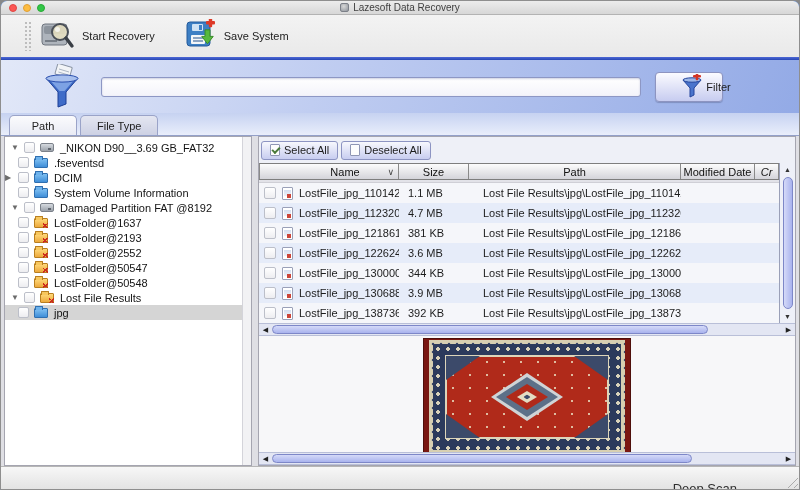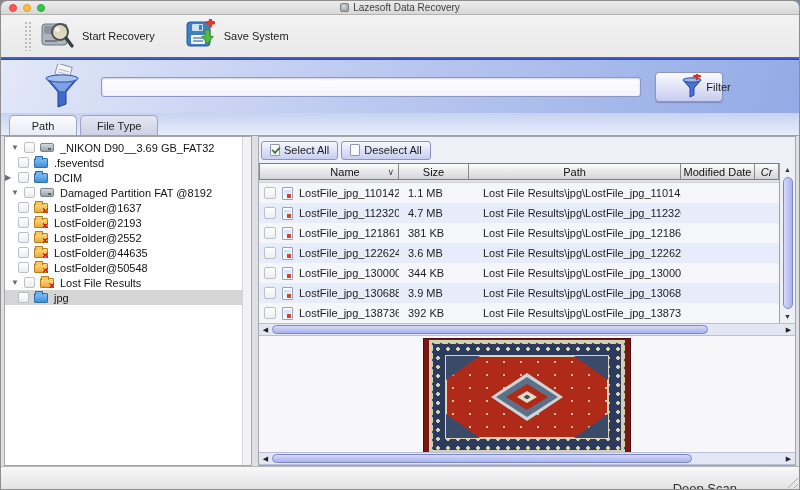--- a/index.html
+++ b/index.html
@@ -260,20 +260,28 @@
         <span class="tlabel">.fseventsd</span>
       </div>
       <div class="trow lvl1">
         <span class="texp">▶</span>
         <span class="tcb"></span>
         <span class="ticon folder">
             <span class="shape"></span>
           </span>
         <span class="tlabel">DCIM</span>
       </div>
+      <div class="trow lvl1">
+        <span class="texp"></span>
+        <span class="tcb"></span>
+        <span class="ticon folder">
+            <span class="shape"></span>
+          </span>
+        <span class="tlabel">System Volume Information</span>
+      </div>
       <div class="trow lvl0">
         <span class="texp">▼</span>
         <span class="tcb"></span>
         <span class="ticon drive">
             <span class="shape"></span>
           </span>
         <span class="tlabel">Damaged Partition FAT @8192</span>
       </div>
       <div class="trow lvl1">
         <span class="texp"></span>
@@ -298,21 +306,21 @@
             <span class="shape"></span>
           </span>
         <span class="tlabel">LostFolder@2552</span>
       </div>
       <div class="trow lvl1">
         <span class="texp"></span>
         <span class="tcb"></span>
         <span class="ticon folder-lost">
             <span class="shape"></span>
           </span>
-        <span class="tlabel">LostFolder@44635</span>
+        <span class="tlabel">LostFolder@50547</span>
       </div>
       <div class="trow lvl1">
         <span class="texp"></span>
         <span class="tcb"></span>
         <span class="ticon folder-lost">
             <span class="shape"></span>
           </span>
         <span class="tlabel">LostFolder@50548</span>
       </div>
       <div class="trow lvl0">

